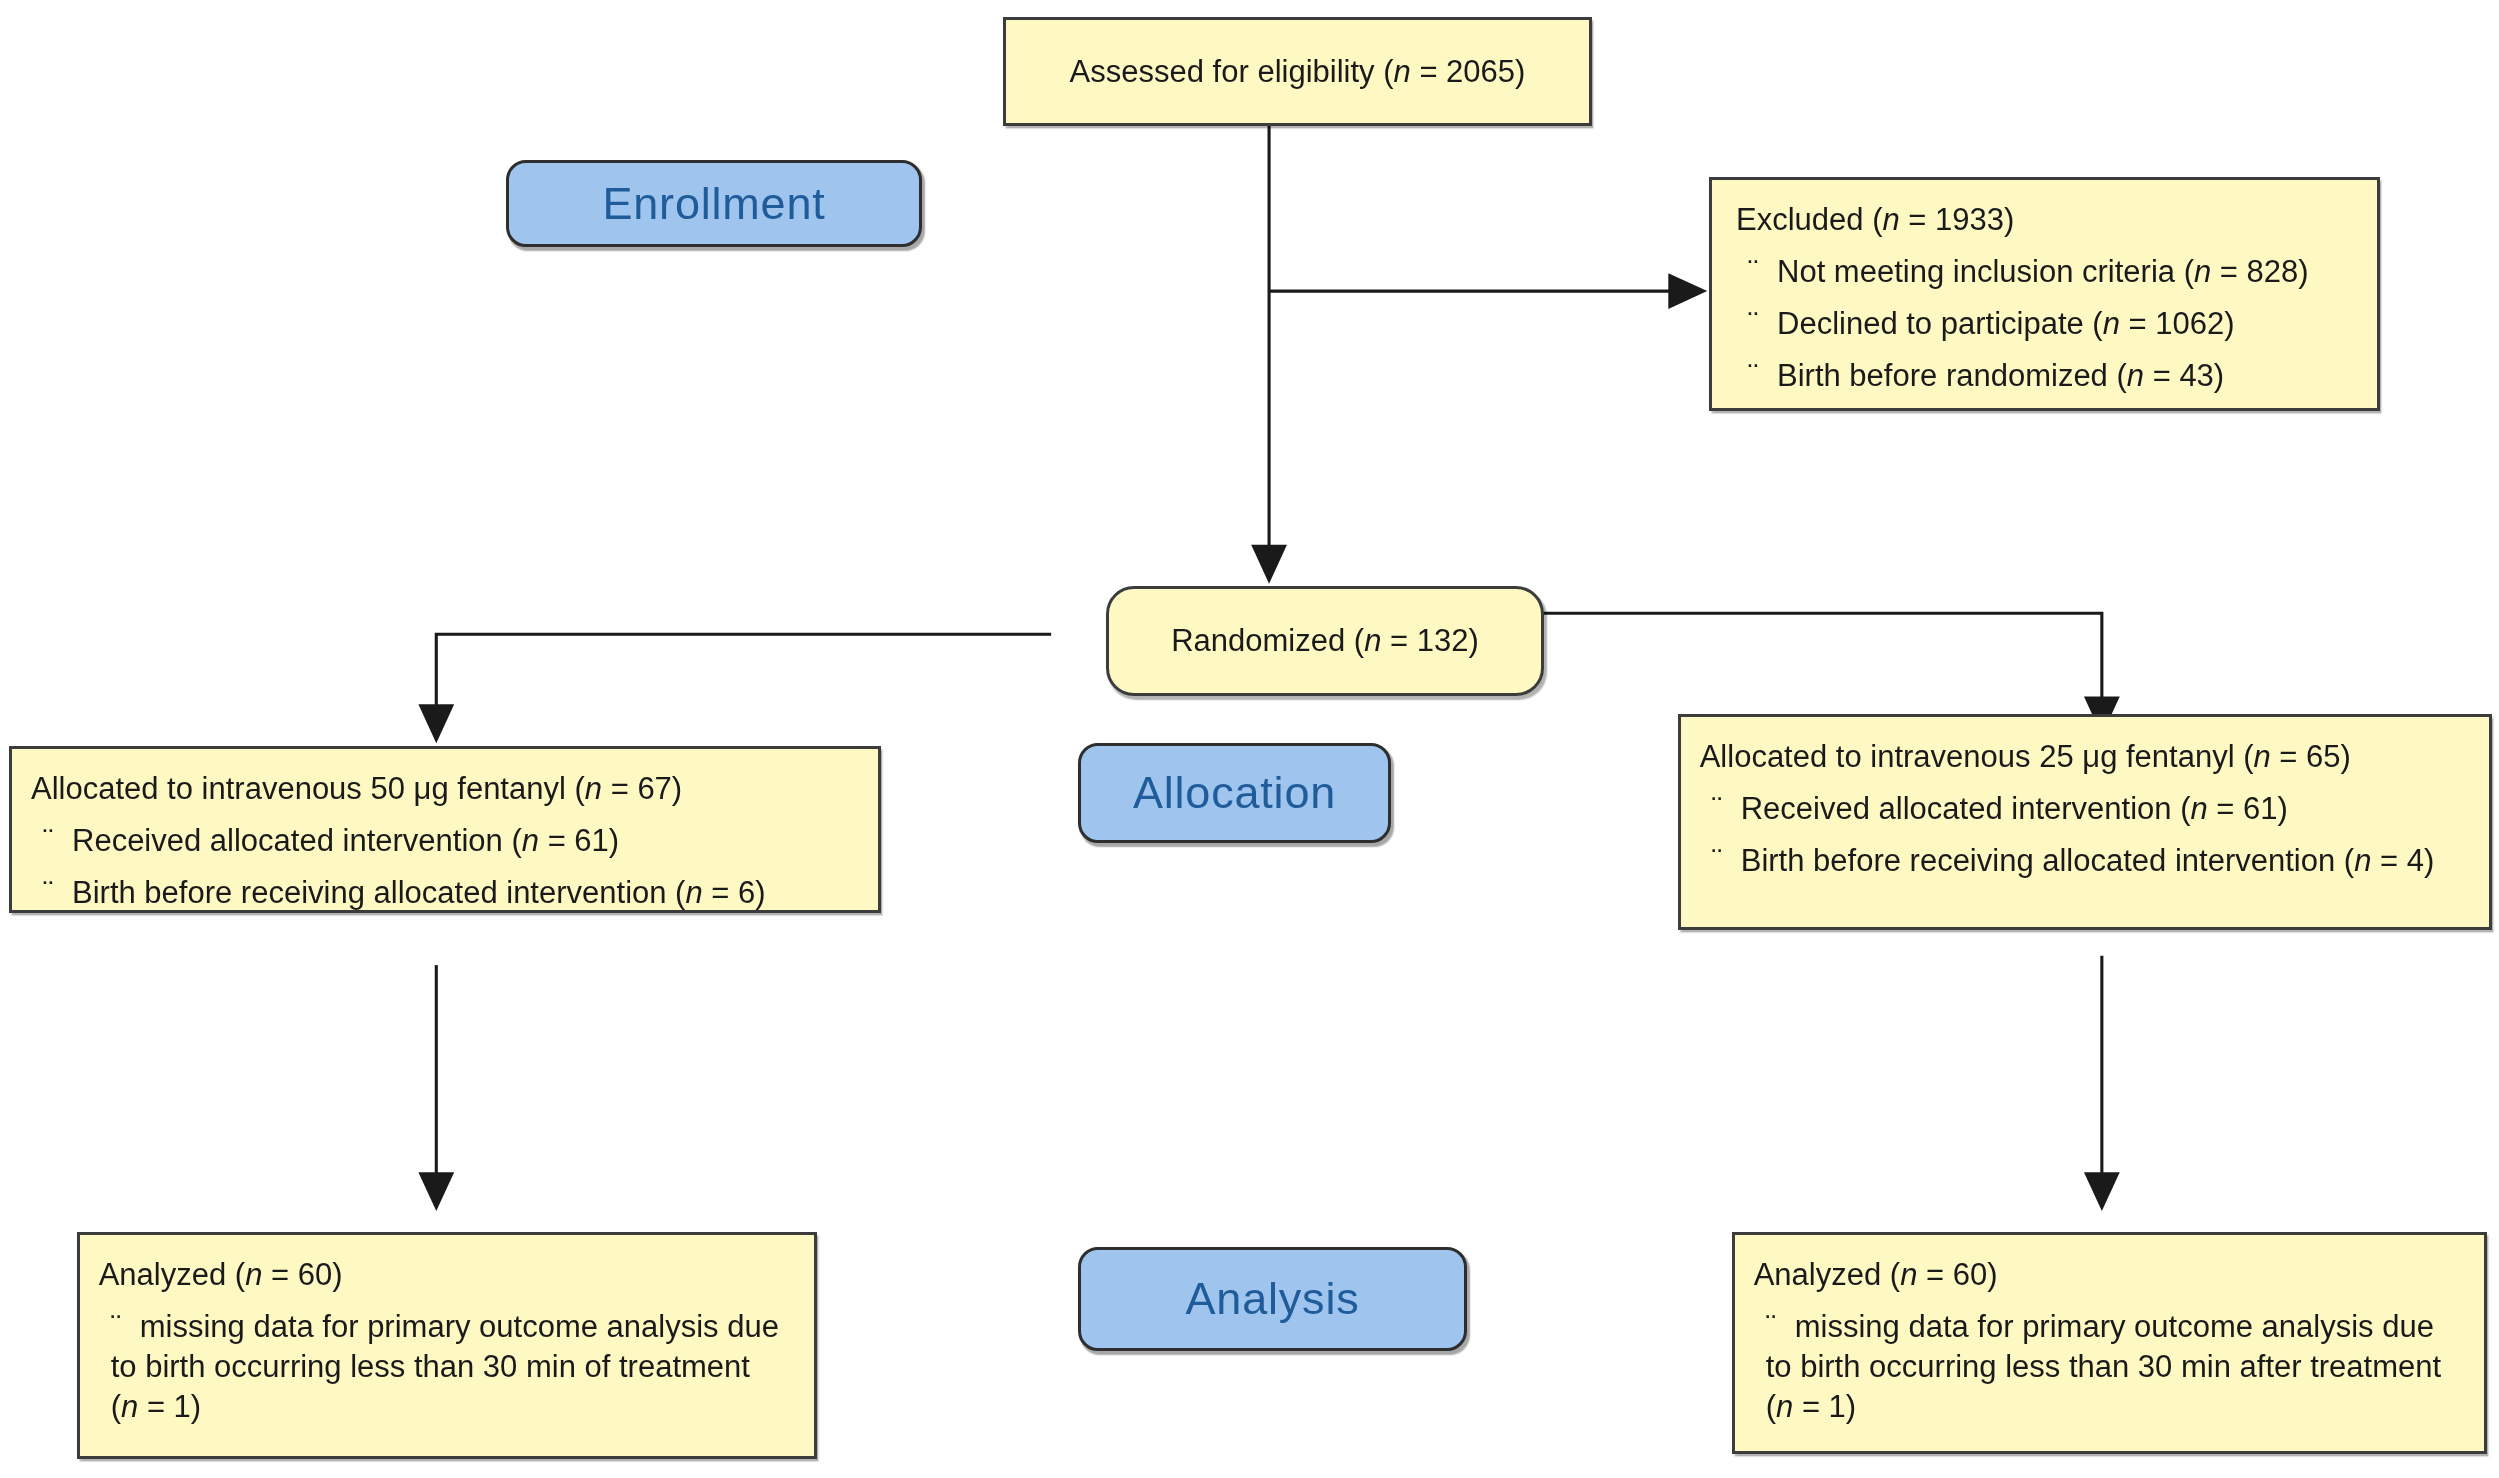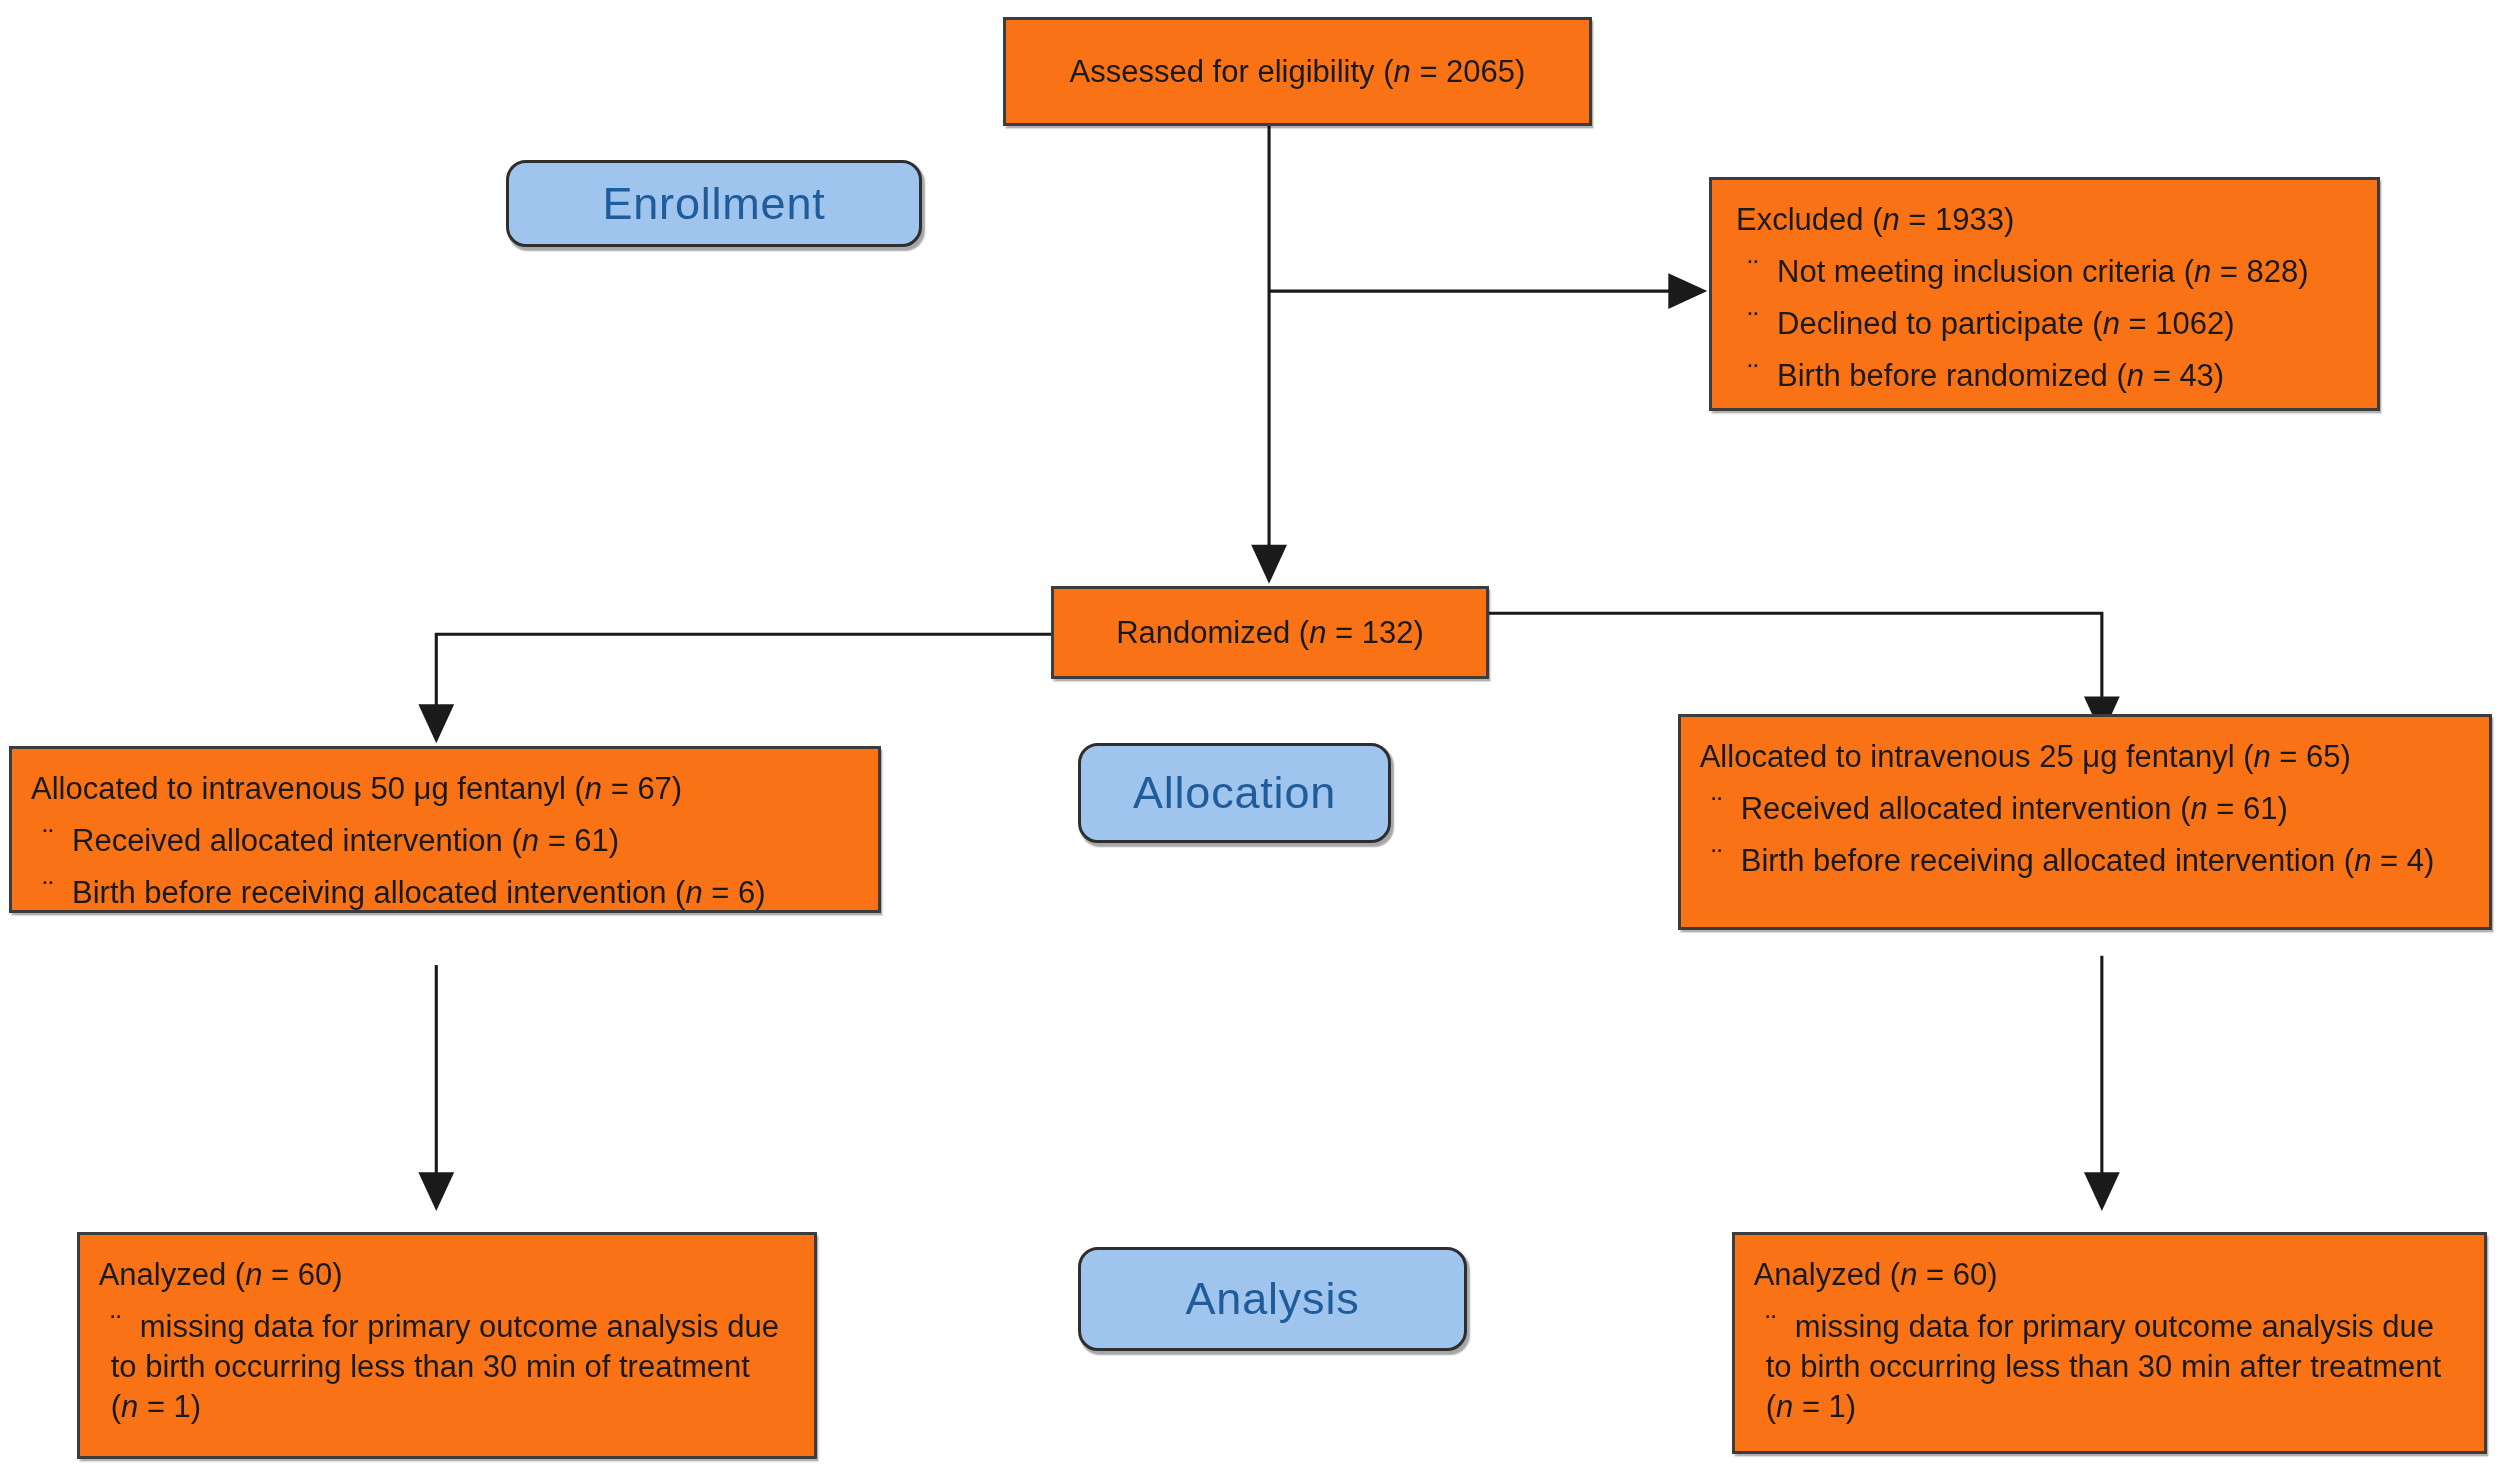--- a/index.html
+++ b/index.html
@@ -6,21 +6,21 @@
   #canvas {
     position: relative;
     width: 2500px;
     height: 1478px;
     background: #ffffff;
     font-family: "Liberation Sans", sans-serif;
     color: #1a1a1a;
   }
   .box {
     position: absolute;
-    background: #f97316;
+    background: #fef9c3;
     border: 3.1px solid #3c3c3c;
     box-shadow: 2.3px 3.1px 1.6px rgba(0,0,0,0.30);
     box-sizing: border-box;
     font-size: 31px;
     line-height: 40px;
     color: #1a1a1a;
   }
   .box.center {
     display: flex;
     align-items: center;
@@ -97,21 +97,21 @@
     <span>Enrollment</span>
   </div>
 
   <div class="box list" style="left:1709px; top:177px; width:671px; height:234px;padding-left:24px;">
     <p class="line">Excluded (<i>n</i> = 1933)</p>
     <p class="bullet-line"><span class="glyph">¨</span><span>Not meeting inclusion criteria (<i>n</i> = 828)</span></p>
     <p class="bullet-line"><span class="glyph">¨</span><span>Declined to participate (<i>n</i> = 1062)</span></p>
     <p class="bullet-line"><span class="glyph">¨</span><span>Birth before randomized (<i>n</i> = 43)</span></p>
   </div>
 
-  <div class="box center" style="left:1051px; top:586px; width:438px; height:93px;">
+  <div class="box center" style="left:1106px; top:586px; width:438px; height:110px;border-radius:28px;">
     <span>Randomized (<i>n</i> = 132)</span>
   </div>
 
   <div class="box list" style="left:9.3px; top:746px; width:872px; height:167px;">
     <p class="line">Allocated to intravenous 50 μg fentanyl (<i>n</i> = 67)</p>
     <p class="bullet-line"><span class="glyph">¨</span><span>Received allocated intervention (<i>n</i> = 61)</span></p>
     <p class="bullet-line"><span class="glyph">¨</span><span>Birth before receiving allocated intervention (<i>n</i> = 6)</span></p>
   </div>
 
   <div class="stage" style="left:1078px; top:743px; width:313px; height:100px;">

